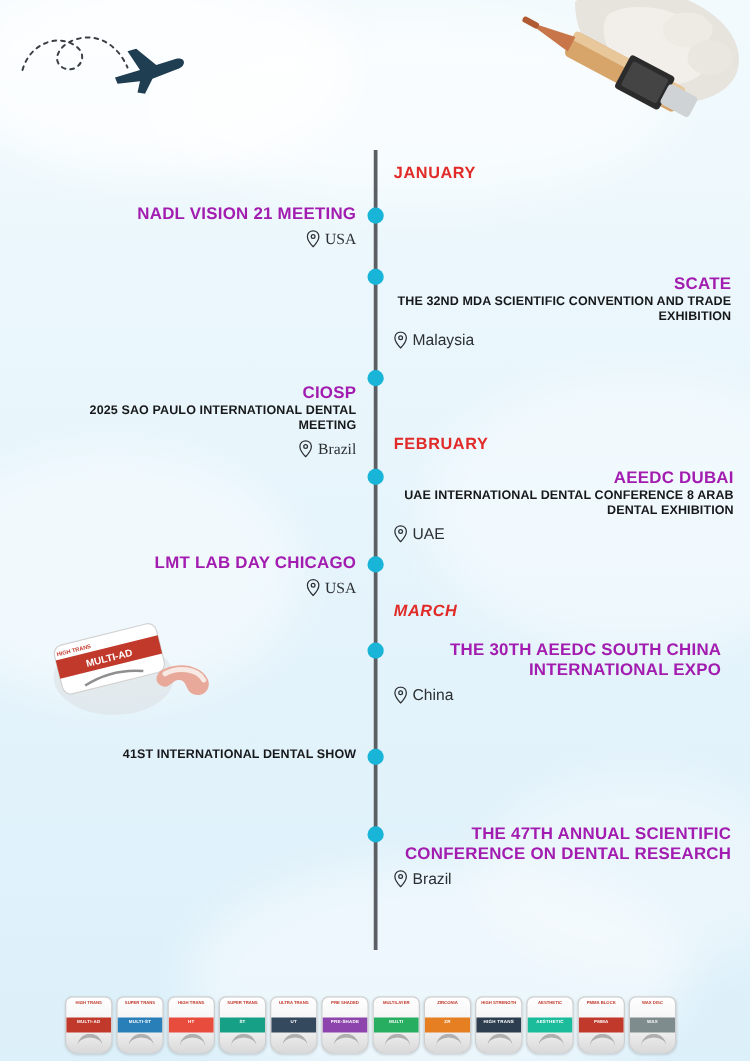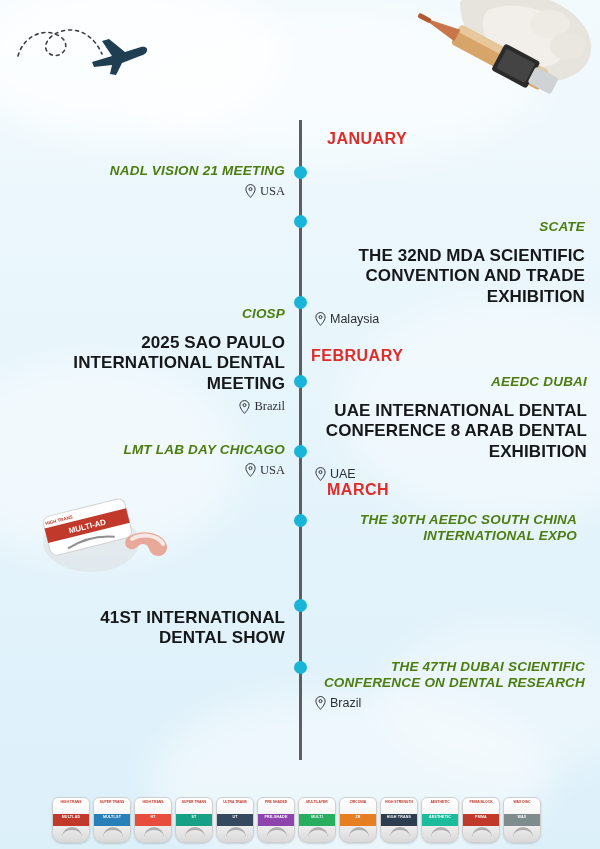--- a/index.html
+++ b/index.html
@@ -50,41 +50,39 @@
     width:13px; height:13px;
     border-radius:50%;
     background:#18b5d8;
     left:294px;
   }
 
   .month {
     position:absolute;
     color:#e02b28;
     font-weight:bold;
-    font-size:16px;
+    font-size:13px;
     letter-spacing:0.5px;
-    margin-left:12px;
   }
   .month.right { text-align:left; }
 
   .ev-title {
     font-weight:bold;
     font-size:13.5px;
-    color:#4d7c0f;
+    color:#a21caf;
     letter-spacing:0.2px;
     line-height:1.18;
-    font-style:italic;
   }
   .ev-sub {
     font-weight:bold;
-    font-size:17px;
+    font-size:10px;
     color:#16181a;
     letter-spacing:0.1px;
     line-height:1.2;
-    margin-top:11px;
+    margin-top:1px;
   }
   .ev-loc {
     font-size:12.5px;
     color:#2c3033;
     margin-top:5px;
     display:flex;
     align-items:center;
     gap:4px;
   }
   .right-side .ev-loc { justify-content:flex-start; }
@@ -163,22 +161,22 @@
     </g>
 
     <ellipse cx="150" cy="30" rx="20" ry="14" fill="#eeeae4"></ellipse>
     <ellipse cx="168" cy="52" rx="18" ry="14" fill="#eae6e0"></ellipse>
   </svg>
 </div>
 
 <div class="timeline-line"></div>
 
 <div class="month right" style="left:315px; top:130px;">JANUARY</div>
-<div class="month right" style="left:299px; top:347px;text-align:right;">FEBRUARY</div>
-<div class="month right" style="left:315px; top:481px;">MARCH</div>
+<div class="month right" style="left:315px; top:347px;text-align:right;">FEBRUARY</div>
+<div class="month right" style="left:315px; top:481px;font-style:italic;">MARCH</div>
 
 <div class="dot" style="top:166px;"></div>
 <div class="dot" style="top:215px;"></div>
 <div class="dot" style="top:296px;"></div>
 <div class="dot" style="top:375px;"></div>
 <div class="dot" style="top:445px;"></div>
 <div class="dot" style="top:514px;"></div>
 <div class="dot" style="top:599px;"></div>
 <div class="dot" style="top:661px;"></div>
 
@@ -235,28 +233,35 @@
     <svg class="pin" viewBox="0 0 11 14">
       <path d="M5.5,0.6 C2.9,0.6 0.9,2.6 0.9,5.2 C0.9,8.6 5.5,13.4 5.5,13.4 C5.5,13.4 10.1,8.6 10.1,5.2 C10.1,2.6 8.1,0.6 5.5,0.6 Z" fill="none" stroke="#2c3033" stroke-width="1"></path>
       <circle cx="5.5" cy="5.1" r="1.5" fill="none" stroke="#2c3033" stroke-width="1"></circle>
     </svg>
     <span>USA</span>
   </div>
 </div>
 
 <div class="entry right-side" style="left:315px; top:512px; width:262px;">
   <div class="ev-title">THE 30TH AEEDC SOUTH CHINA INTERNATIONAL EXPO</div>
+  <div class="ev-loc">
+    <svg class="pin" viewBox="0 0 11 14">
+      <path d="M5.5,0.6 C2.9,0.6 0.9,2.6 0.9,5.2 C0.9,8.6 5.5,13.4 5.5,13.4 C5.5,13.4 10.1,8.6 10.1,5.2 C10.1,2.6 8.1,0.6 5.5,0.6 Z" fill="none" stroke="#2c3033" stroke-width="1"></path>
+      <circle cx="5.5" cy="5.1" r="1.5" fill="none" stroke="#2c3033" stroke-width="1"></circle>
+    </svg>
+    <span>China</span>
+  </div>
 </div>
 
 <div class="entry left-side" style="left:30px; top:597px; width:255px;">
   <div class="ev-sub">41ST INTERNATIONAL DENTAL SHOW</div>
 </div>
 
 <div class="entry right-side" style="left:315px; top:659px; width:270px;">
-  <div class="ev-title">THE 47TH DUBAI SCIENTIFIC CONFERENCE ON DENTAL RESEARCH</div>
+  <div class="ev-title">THE 47TH ANNUAL SCIENTIFIC CONFERENCE ON DENTAL RESEARCH</div>
   <div class="ev-loc">
     <svg class="pin" viewBox="0 0 11 14">
       <path d="M5.5,0.6 C2.9,0.6 0.9,2.6 0.9,5.2 C0.9,8.6 5.5,13.4 5.5,13.4 C5.5,13.4 10.1,8.6 10.1,5.2 C10.1,2.6 8.1,0.6 5.5,0.6 Z" fill="none" stroke="#2c3033" stroke-width="1"></path>
       <circle cx="5.5" cy="5.1" r="1.5" fill="none" stroke="#2c3033" stroke-width="1"></circle>
     </svg>
     <span>Brazil</span>
   </div>
 </div>
 
 <svg class="disc-art" width="140" height="90" viewBox="0 0 140 90">

